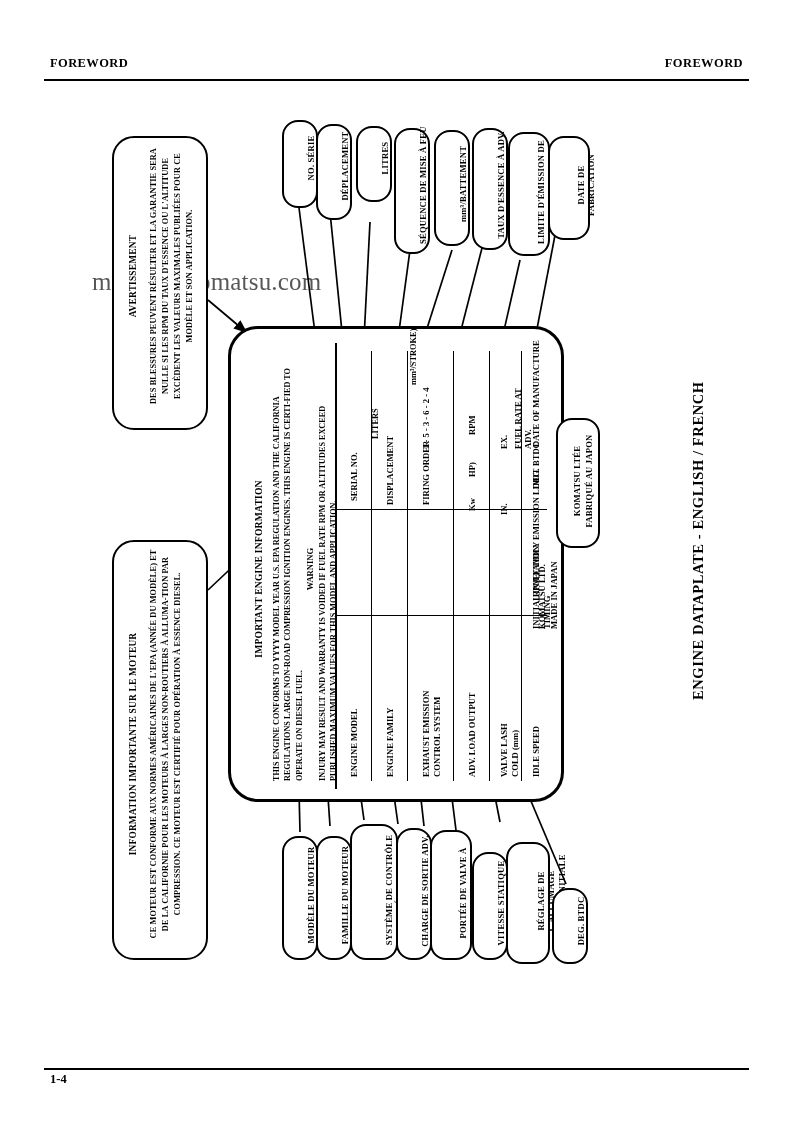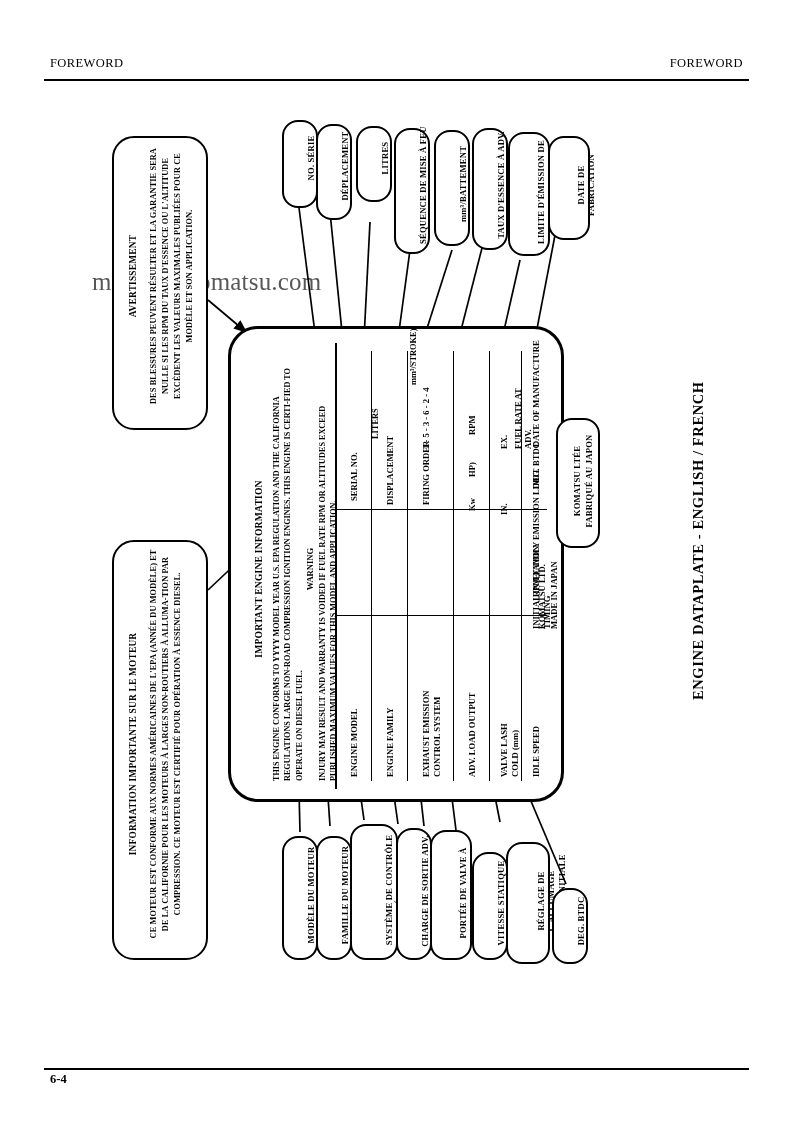--- a/index.html
+++ b/index.html
@@ -7,21 +7,21 @@
     width:793px;height:1123px;background:#ffffff;
     font-family:"Liberation Serif", serif;
     color:#000;position:relative;overflow:hidden;
   }
   .page{position:absolute;inset:0;}
 
   
   .hdr{
     position:absolute;left:44px;right:44px;top:56px;height:20px;
     font-family:"Liberation Serif", serif;
-    font-weight:normal;font-size:12.5px;letter-spacing:.4px;
+    font-weight:bold;font-size:12.5px;letter-spacing:.4px;
   }
   .hdr .l{position:absolute;left:6px;top:0;}
   .hdr .r{position:absolute;right:6px;top:0;}
   .hdr-rule{position:absolute;left:44px;right:44px;top:79px;height:2px;background:#000;}
 
   
   .foot-rule{position:absolute;left:44px;right:44px;top:1068px;height:2px;background:#000;}
   .foot{
     position:absolute;left:50px;top:1072px;
     font-family:"Liberation Serif", serif;
@@ -79,21 +79,21 @@
 
 <div class="page">
 
   <div class="hdr">
     <span class="l">FOREWORD</span>
     <span class="r">FOREWORD</span>
   </div>
   <div class="hdr-rule"></div>
 
   <div class="foot-rule"></div>
-  <div class="foot">6-4</div>
+  <div class="foot">1-4</div>
 
   <div class="wm">manuals-komatsu.com</div>
 
   <div class="rotbox" style="left:690px;top:700px;">
     <div class="rot" style="font-family:'Liberation Serif',serif;font-weight:bold;font-size:14.5px;letter-spacing:.6px;">ENGINE DATAPLATE - ENGLISH / FRENCH</div>
   </div>
 
   <svg class="arrows" viewBox="0 0 793 1123">
     <defs>
       <marker id="ah" markerWidth="9" markerHeight="9" refX="7" refY="3.2" orient="auto">

